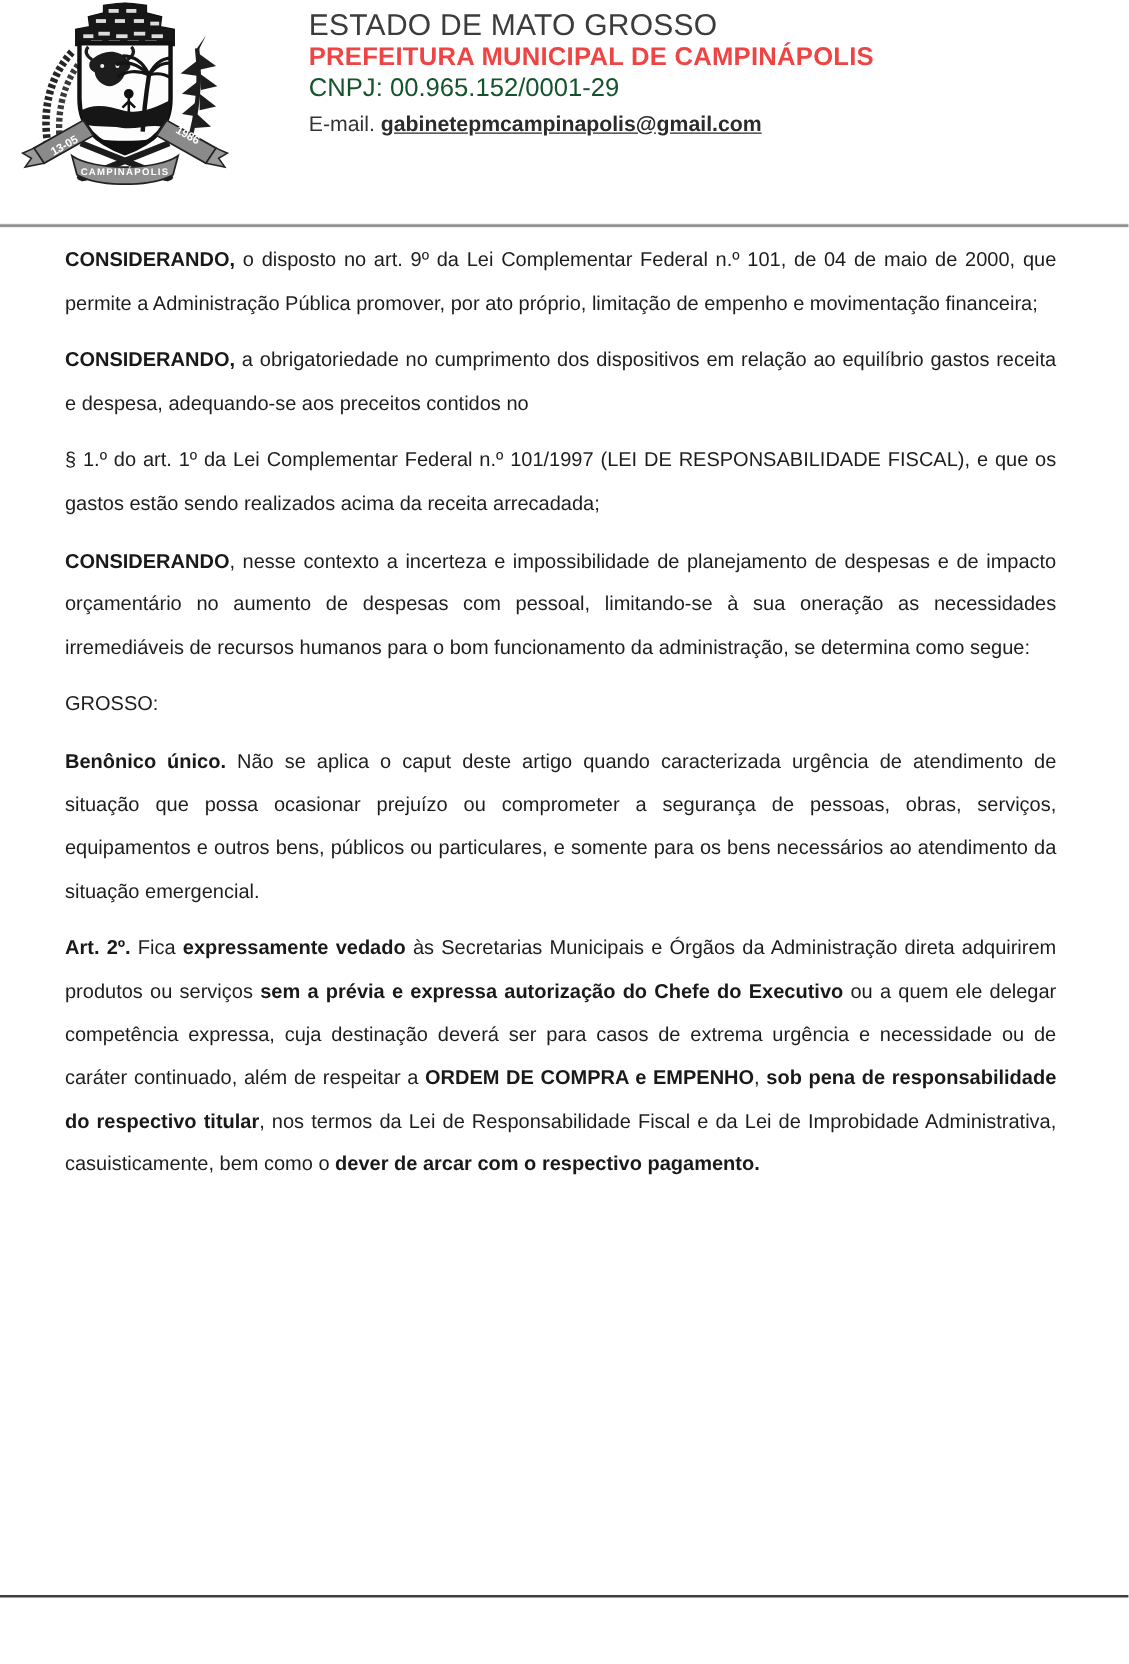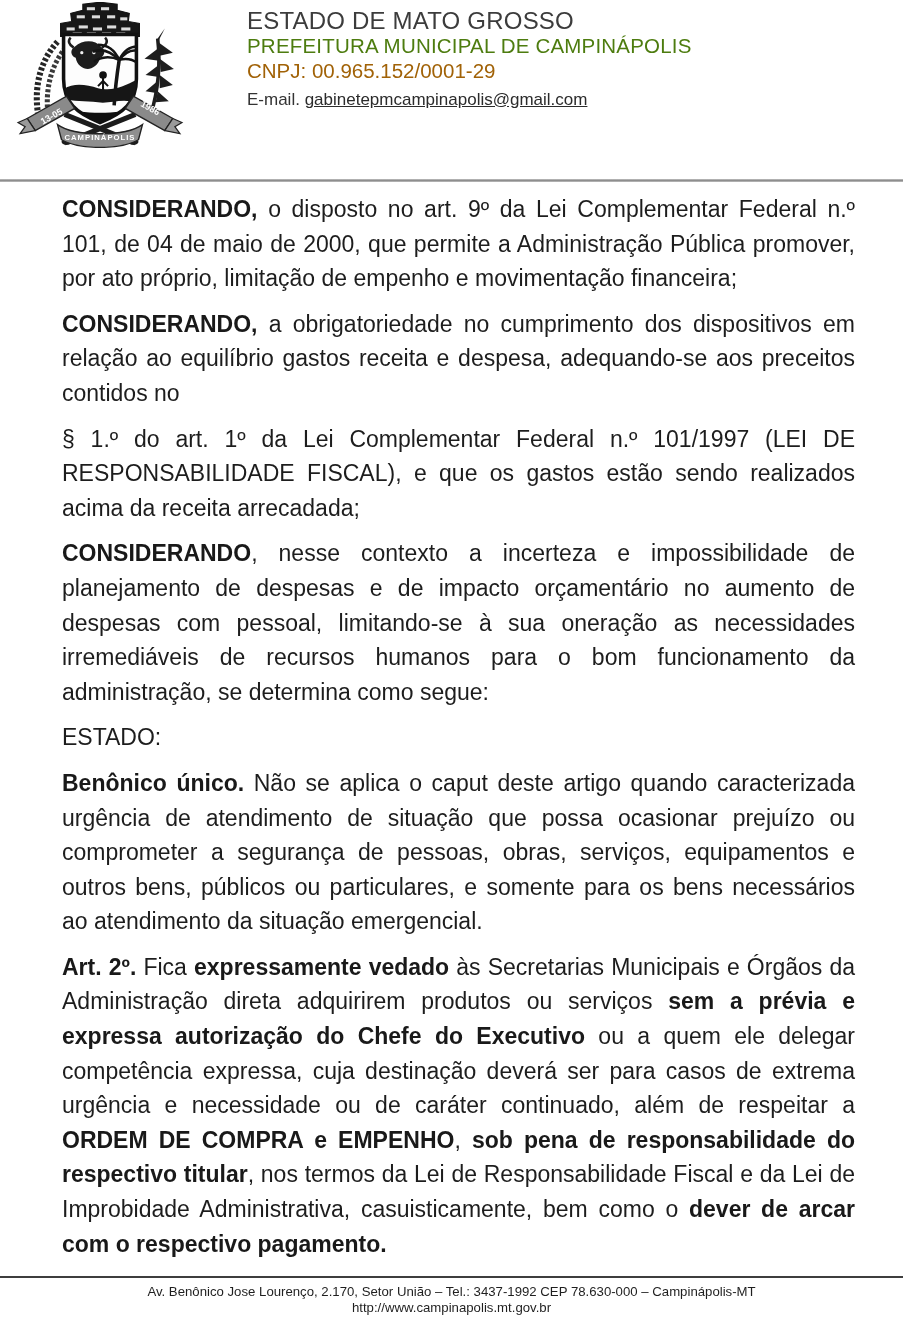--- a/index.html
+++ b/index.html
@@ -8,30 +8,30 @@
     width:903px;height:1331px;
     background:#ffffff;
     overflow:hidden;
     font-family:"Liberation Sans","DejaVu Sans",sans-serif;
     color:#1d1d1d;
   }
   
   .crest{position:absolute;left:14px;top:2px;width:172px;height:146px;}
   .header-text{position:absolute;left:247px;top:8px;}
   .h-state{font-size:24px;font-weight:400;color:#3c3c3c;line-height:25px;letter-spacing:.2px;}
-  .h-muni{font-size:20.5px;font-weight:400;color:#4d7c0f;line-height:25px;letter-spacing:.2px;text-align:right;}
-  .h-cnpj{font-size:20.5px;font-weight:400;color:#a16207;line-height:25px;}
+  .h-muni{font-size:20.5px;font-weight:700;color:#ef4444;line-height:25px;letter-spacing:.2px;text-align:right;}
+  .h-cnpj{font-size:20.5px;font-weight:400;color:#14532d;line-height:25px;}
   .h-email{font-size:17px;color:#333;margin-top:7px;}
-  a.email-link{color:#2b2b2b;text-decoration:underline;}
+  a.email-link{color:#2b2b2b;text-decoration:underline;font-weight:bold;}
   .header-divider{position:absolute;left:0;right:0;top:179px;height:3px;
     background:linear-gradient(#c9c9c9,#8e8e8e 40%,#8e8e8e 70%,#d9d9d9);}
   
   .doc-body{
-    position:absolute;left:62px;top:192px;width:793px;
-    font-size:23px;line-height:34.6px;color:#1d1d1d;
+    position:absolute;left:52px;top:192px;width:793px;
+    font-size:16px;line-height:34.6px;color:#1d1d1d;
     text-align:justify;
   }
   .doc-body p{margin:0 0 11px 0;}
   .doc-body b{font-weight:700;color:#191919;}
   
   .footer-divider{position:absolute;left:0;right:0;top:1276px;height:2px;background:#3e3e3e;}
   .doc-footer{
     position:absolute;left:0;right:0;top:1284px;
     text-align:center;font-size:13.2px;line-height:16px;color:#1f1f1f;
   }
@@ -158,24 +158,20 @@
     </div>
   </header>
 
   <div class="header-divider"></div>
 
   <main class="doc-body">
     <p><b>CONSIDERANDO,</b><span> o disposto no art. 9º da Lei Complementar Federal n.º 101, de 04 de maio de 2000, que permite a Administração Pública promover, por ato próprio, limitação de empenho e movimentação financeira;</span></p>
     <p><b>CONSIDERANDO,</b><span> a obrigatoriedade no cumprimento dos dispositivos em relação ao equilíbrio gastos receita e despesa, adequando-se aos preceitos contidos no</span></p>
     <p><span>§ 1.º do art. 1º da Lei Complementar Federal n.º 101/1997 (LEI DE RESPONSABILIDADE FISCAL), e que os gastos estão sendo realizados acima da receita arrecadada;</span></p>
     <p><b>CONSIDERANDO</b><span>, nesse contexto a incerteza e impossibilidade de planejamento de despesas e de impacto orçamentário no aumento de despesas com pessoal, limitando-se à sua oneração as necessidades irremediáveis de recursos humanos para o bom funcionamento da administração, se determina como segue:</span></p>
-    <p><span>ESTADO:</span></p>
+    <p><span>GROSSO:</span></p>
     <p><b>Benônico único.</b><span> Não se aplica o caput deste artigo quando caracterizada urgência de atendimento de situação que possa ocasionar prejuízo ou comprometer a segurança de pessoas, obras, serviços, equipamentos e outros bens, públicos ou particulares, e somente para os bens necessários ao atendimento da situação emergencial.</span></p>
     <p><b>Art. 2º.</b><span> Fica </span><b>expressamente vedado</b><span> às Secretarias Municipais e Órgãos da Administração direta adquirirem produtos ou serviços </span><b>sem a prévia e expressa autorização do Chefe do Executivo</b><span> ou a quem ele delegar competência expressa, cuja destinação deverá ser para casos de extrema urgência e necessidade ou de caráter continuado, além de respeitar a </span><b>ORDEM DE COMPRA e EMPENHO</b><span>, </span><b>sob pena de responsabilidade do respectivo titular</b><span>, nos termos da Lei de Responsabilidade Fiscal e da Lei de Improbidade Administrativa, casuisticamente, bem como o </span><b>dever de arcar com o respectivo pagamento.</b></p>
   </main>
 
   <div class="footer-divider"></div>
-  <footer class="doc-footer">
-    <div>Av. Benônico Jose Lourenço, 2.170, Setor União – Tel.: 3437-1992 CEP 78.630-000 – Campinápolis-MT</div>
-    <div><a href="#" class="site-link">http://www.campinapolis.mt.gov.br</a></div>
-  </footer>
 
 </div>
 
 </body></html>

